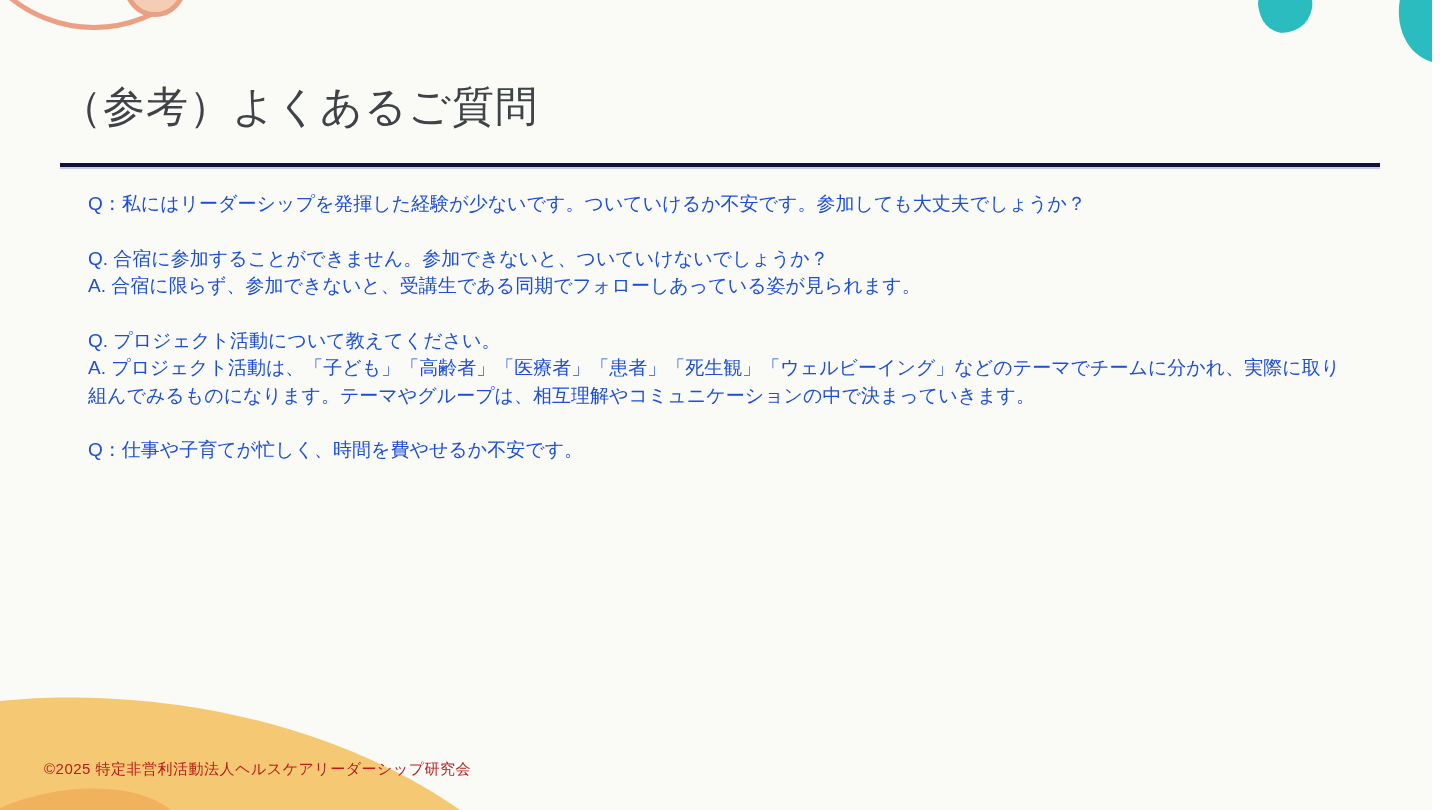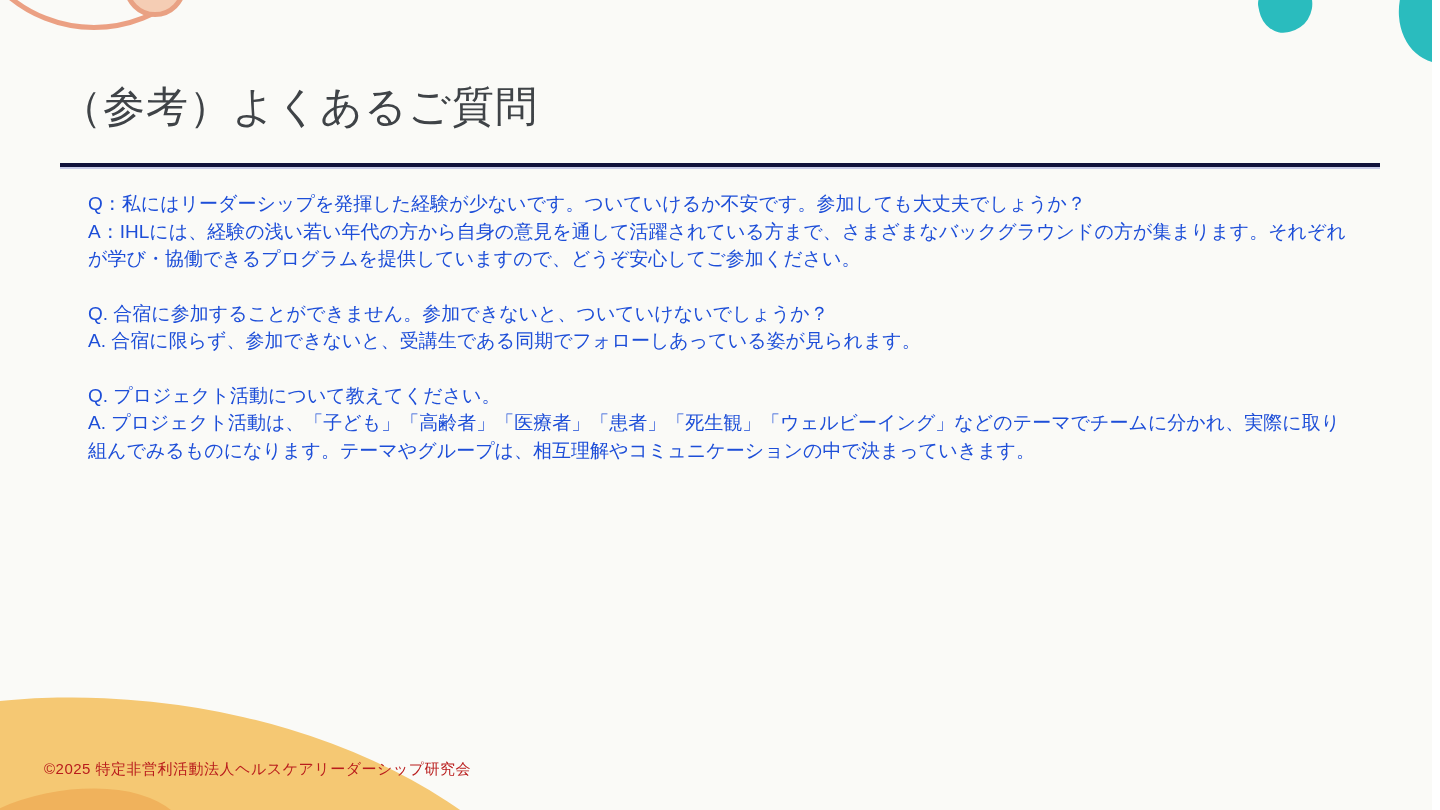--- a/index.html
+++ b/index.html
@@ -82,29 +82,29 @@
   <div class="decor teal-blob-2"></div>
   <div class="decor yellow-blob"></div>
   <div class="decor orange-blob"></div>
 
   <h1 class="title">（参考）よくあるご質問</h1>
   <div class="rule"></div>
 
   <div class="faq">
     <div class="qa">
       <div>Q：私にはリーダーシップを発揮した経験が少ないです。ついていけるか不安です。参加しても大丈夫でしょうか？</div>
-      <div>A：IHLには、経験の浅い若い年代の方から自身の意見を通して活躍されている方まで、さまざまなバックグラウンドの方が集まります。それぞれが学び・協働できるプログラムを提供していますので、どうぞ安心してご参加ください。</div>
     </div>
     <div class="qa">
       <div>Q. 合宿に参加することができません。参加できないと、ついていけないでしょうか？</div>
       <div>A. 合宿に限らず、参加できないと、受講生である同期でフォローしあっている姿が見られます。</div>
     </div>
     <div class="qa">
       <div>Q. プロジェクト活動について教えてください。</div>
       <div>A. プロジェクト活動は、「子ども」「高齢者」「医療者」「患者」「死生観」「ウェルビーイング」などのテーマでチームに分かれ、実際に取り組んでみるものになります。テーマやグループは、相互理解やコミュニケーションの中で決まっていきます。</div>
     </div>
     <div class="qa">
+      <div>Q：仕事や子育てが忙しく、時間を費やせるか不安です。</div>
     </div>
   </div>
 
   <div class="footer">©2025 特定非営利活動法人ヘルスケアリーダーシップ研究会</div>
 
 </div>
 
 </body></html>

